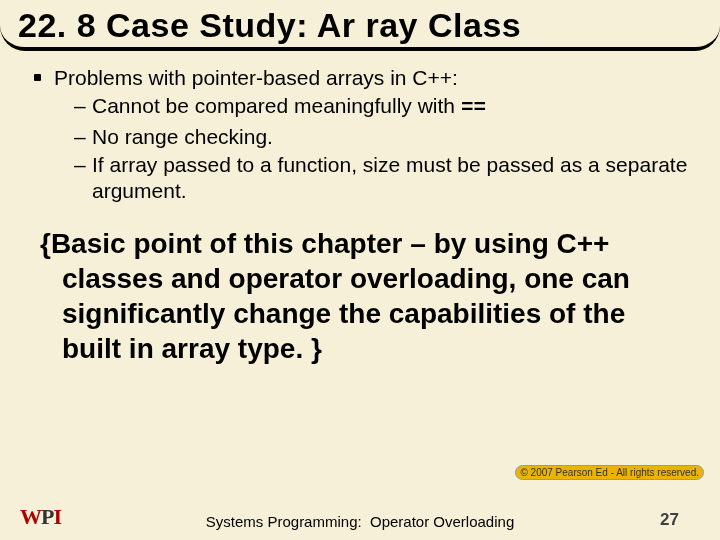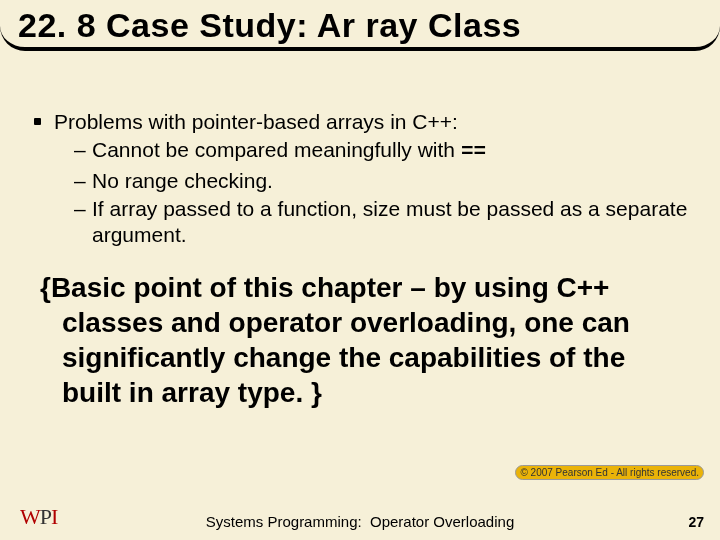--- a/index.html
+++ b/index.html
@@ -19,21 +19,20 @@
     font-size: 34px;
     font-weight: bold;
     color: #000;
     letter-spacing: 0.5px;
   }
   .content {
     padding: 14px 28px 10px 54px;
     color: #000;
     font-size: 21px;
     line-height: 1.25;
-    margin-top: 44px;
   }
   .lead {
     position: relative;
     margin-bottom: 2px;
   }
   .lead::before {
     content: "";
     position: absolute;
     left: -20px;
     top: 9px;
@@ -82,32 +81,32 @@
     position: absolute;
     bottom: 10px;
     left: 0;
     width: 100%;
     text-align: center;
     font-size: 15px;
     font-weight: normal;
   }
   .pageno {
     position: absolute;
-    right: 16px;
+    right: 41px;
     bottom: 10px;
-    color: #000000;
-    font-size: 14px;
+    color: #404040;
+    font-size: 17px;
     font-weight: bold;
   }
   .logo {
     position: absolute;
     left: 20px;
     bottom: 10px;
     font-family: Georgia, "Times New Roman", serif;
-    font-weight: normal;
+    font-weight: bold;
     font-size: 22px;
     color: #b00000;
     letter-spacing: -1px;
   }
   .logo .dark { color: #333; }
 </style>
 </head>
 <body>
 
 <div class="title-bar">

